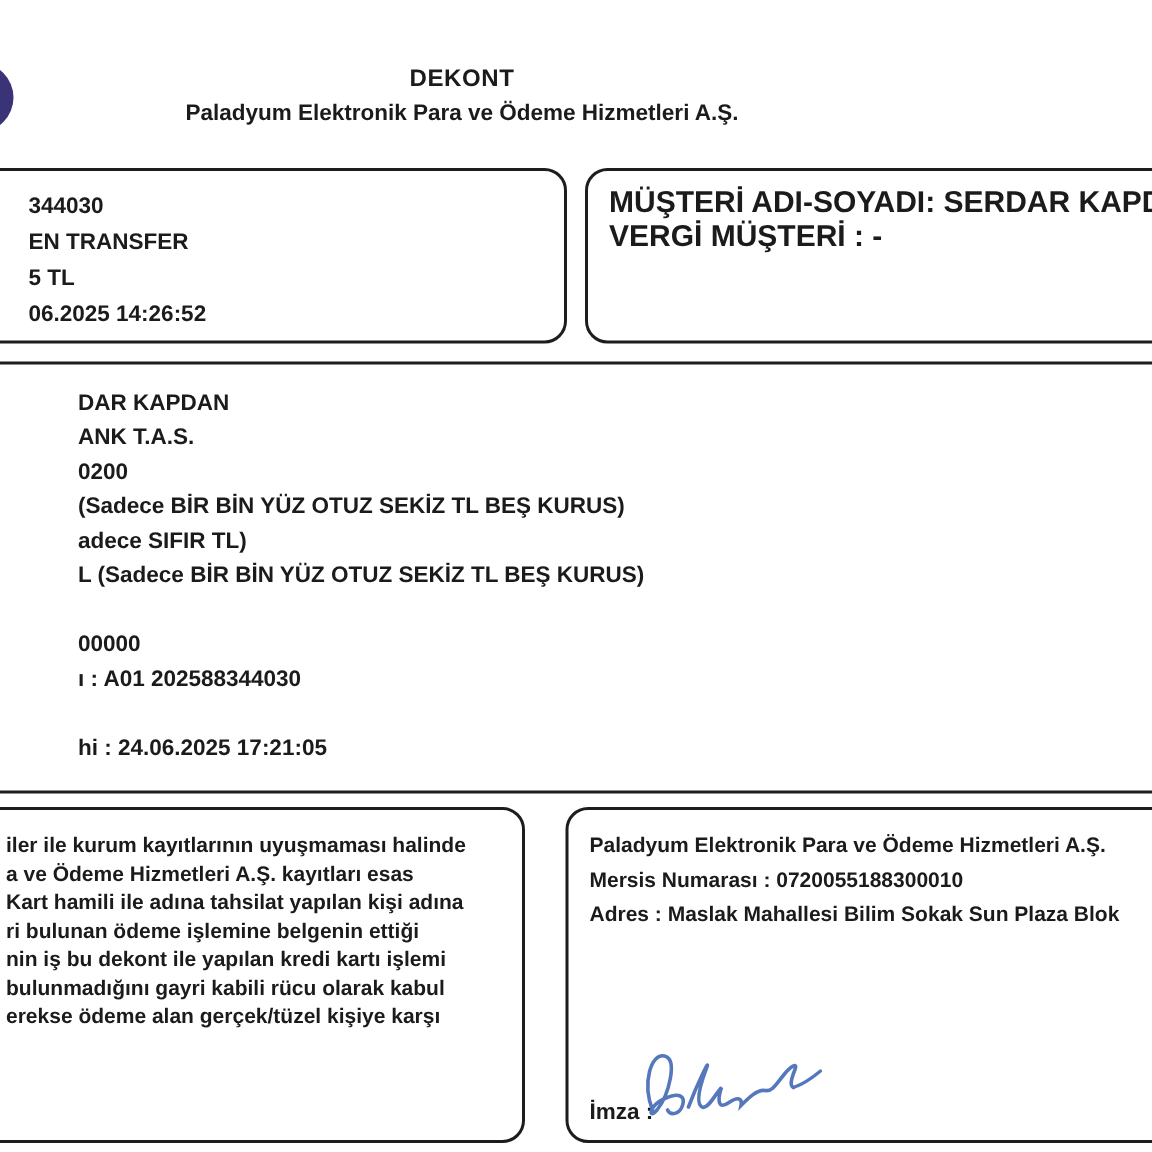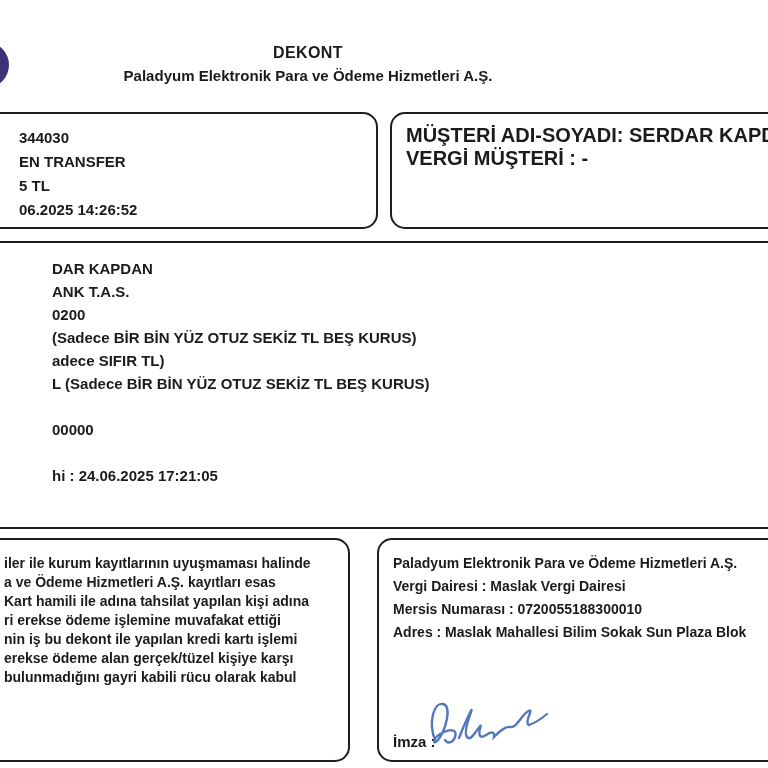--- a/index.html
+++ b/index.html
@@ -89,41 +89,41 @@
   <div class="box" id="box-details">
     <div class="box-text">
         <div class="tline">DAR KAPDAN</div>
         <div class="tline">ANK T.A.S.</div>
         <div class="tline">0200</div>
         <div class="tline">(Sadece BİR BİN YÜZ OTUZ SEKİZ TL BEŞ KURUS)</div>
         <div class="tline">adece SIFIR TL)</div>
         <div class="tline">L (Sadece BİR BİN YÜZ OTUZ SEKİZ TL BEŞ KURUS)</div>
         <div class="tline">&nbsp;</div>
         <div class="tline">00000</div>
+        <div class="tline">ı : A01 202588344030</div>
         <div class="tline">&nbsp;</div>
         <div class="tline">hi : 24.06.2025 17:21:05</div>
       </div>
   </div>
 
   <div class="box" id="box-terms">
     <div class="box-text">
         <div class="tline">iler ile kurum kayıtlarının uyuşmaması halinde</div>
         <div class="tline">a ve Ödeme Hizmetleri A.Ş. kayıtları esas</div>
         <div class="tline">Kart hamili ile adına tahsilat yapılan kişi adına</div>
-        <div class="tline">ri erekse ödeme işlemine muvafakat ettiği</div>
+        <div class="tline">ri bulunan ödeme işlemine belgenin ettiği</div>
         <div class="tline">nin iş bu dekont ile yapılan kredi kartı işlemi</div>
+        <div class="tline">bulunmadığını gayri kabili rücu olarak kabul</div>
         <div class="tline">erekse ödeme alan gerçek/tüzel kişiye karşı</div>
-        <div class="tline">bulunmadığını gayri kabili rücu olarak kabul</div>
       </div>
   </div>
 
   <div class="box" id="box-company">
     <div class="box-text">
         <div class="tline">Paladyum Elektronik Para ve Ödeme Hizmetleri A.Ş.</div>
-        <div class="tline">Vergi Dairesi : Maslak Vergi Dairesi</div>
         <div class="tline">Mersis Numarası : 0720055188300010</div>
         <div class="tline">Adres : Maslak Mahallesi Bilim Sokak Sun Plaza Blok</div>
       </div>
     <div class="imza-label">İmza :</div>
     <svg class="signature" viewBox="0 0 132 66" fill="none" xmlns="http://www.w3.org/2000/svg">
       <path d="M12 48 C5 30 11 10 20 12 C29 14 23 38 15 48 C9 55 9 45 21 40 C30 36 34 39 32 45 C30 51 24 52 22 48" stroke="#5577bb" stroke-width="2.4" stroke-linecap="round" fill="none"></path>
       <path d="M36 46 C42 30 51 12 48 20 C45 28 40 43 45 46 C49 48 54 37 58 33 C55 42 56 48 63 43 C69 39 72 40 71 45 C76 40 82 34 87 35 C92 36 95 30 100 24 C104 19 109 16 107 21 C105 26 103 32 106 33" stroke="#5577bb" stroke-width="2.4" stroke-linecap="round" fill="none"></path>
       <path d="M106 33 C112 31 118 27 124 22" stroke="#5577bb" stroke-width="2.2" stroke-linecap="round" fill="none"></path>
     </svg>
   </div>

